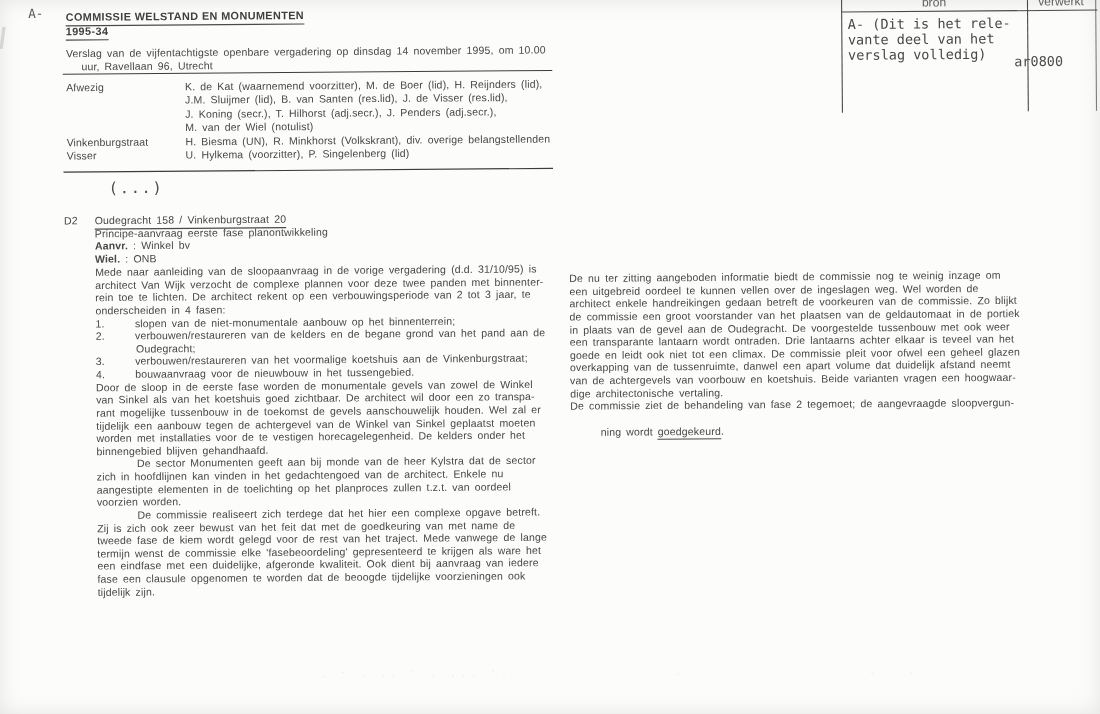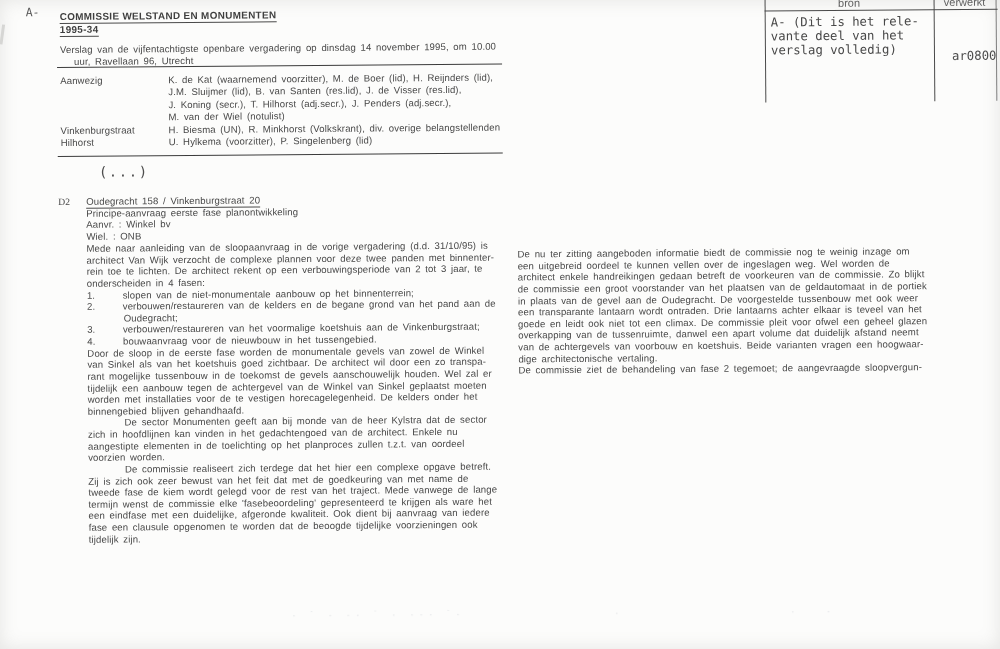--- a/index.html
+++ b/index.html
@@ -8,30 +8,30 @@
     background:var(--paper,#fcfcfb);
     font-family:"Liberation Sans",sans-serif;color:var(--ink,#484848);
     box-shadow:inset 0 0 18px rgba(120,120,115,.18);
   }
   .rot{position:absolute;inset:0;transform:rotate(-0.45deg);transform-origin:60px 60px;}
   .abs{position:absolute;}
   .tl,.lines>div{white-space:pre;font-size:9.6px;line-height:11.63px;
     letter-spacing:.12px;word-spacing:1.8px;color:var(--ink,#484848);}
   .mono{font-family:"DejaVu Sans Mono",monospace;color:#4d4d4d;}
   .u{border-bottom:1.2px solid #4a4a4a;padding-bottom:.5px;}
-  .b{font-weight:400;}
+  .b{font-weight:700;}
   .org-line{font-size:9.9px;font-weight:700;letter-spacing:.35px;color:#3f3f3f;white-space:pre;}
   .hrule{position:absolute;height:1.6px;background:var(--rule,#3c3c3c);}
   
   .ctable{position:absolute;left:765px;top:4px;width:233px;height:104px;}
   .ct-line{position:absolute;background:#4a4a4a;}
   .ct-head{position:absolute;top:-1px;font-size:11px;color:#5f5f5f;text-align:center;}
   .ct-note{position:absolute;left:6px;top:17px;font-size:12.3px;line-height:14px;}
   .ct-note>div{white-space:pre;font-size:12.3px;line-height:14px;letter-spacing:0;word-spacing:0;}
-  .ct-code{position:absolute;left:187px;top:52px;font-size:12.3px;}
+  .ct-code{position:absolute;left:157px;top:52px;font-size:12.3px;}
   
   .att-row{position:relative;}
   .att-label{position:absolute;left:60px;top:0;font-size:9.6px;line-height:12.4px;white-space:pre;letter-spacing:.12px;}
   .att-lines{margin-left:168px;}
   .att-lines>div{line-height:12.4px;}
   .omission{font-size:14px;letter-spacing:1.5px;color:#4d4d4d;}
   .bleed{font-size:10px;letter-spacing:6px;color:rgba(150,158,168,.28);filter:blur(.5px);white-space:pre;}
   .smudge{position:absolute;left:1px;top:24px;width:2.5px;height:20px;background:#d6d6d4;transform:rotate(8deg);}
 </style>
 </head>
@@ -61,47 +61,47 @@
       <span class="org-line u">COMMISSIE WELSTAND EN MONUMENTEN</span></div>
     <div class="abs" style="left:60px;top:19px;">
       <span class="org-line u">1995-34</span></div>
     <div class="abs tl" style="left:60px;top:44px;">Verslag van de vijfentachtigste openbare vergadering op dinsdag 14 november 1995, om 10.00</div>
     <div class="abs tl" style="left:60px;top:56.4px;margin-left:14px;">uur, Ravellaan 96, Utrecht</div>
 
     <div class="hrule" style="left:57px;top:66.5px;width:445px;"></div>
 
     <div class="abs" style="left:0;top:75px;width:560px;">
       <div class="att-row">
-        <div class="att-label">Aanwezig</div>
+        <div class="att-label">Afwezig</div>
         <div class="att-lines lines">
             <div>K. de Kat (waarnemend voorzitter), M. de Boer (lid), H. Reijnders (lid),</div>
             <div>J.M. Sluijmer (lid), B. van Santen (res.lid), J. de Visser (res.lid),</div>
             <div>J. Koning (secr.), T. Hilhorst (adj.secr.), J. Penders (adj.secr.),</div>
             <div>M. van der Wiel (notulist)</div>
           </div>
       </div>
       <div class="att-row">
         <div class="att-label">Vinkenburgstraat</div>
         <div class="att-lines lines">
             <div>H. Biesma (UN), R. Minkhorst (Volkskrant), div. overige belangstellenden</div>
           </div>
       </div>
       <div class="att-row">
-        <div class="att-label">Hilhorst</div>
+        <div class="att-label">Visser</div>
         <div class="att-lines lines">
             <div>U. Hylkema (voorzitter), P. Singelenberg (lid)</div>
           </div>
       </div>
     </div>
 
     <div class="hrule" style="left:57px;top:155.5px;width:445px;"></div>
 
     <div class="abs omission mono" style="left:98px;top:164px;">(...)</div>
 
-    <div class="abs tl" style="left:57px;top:196px;font-family:Liberation Serif, serif;">D2</div>
+    <div class="abs tl" style="left:57px;top:196px;">D2</div>
     <div class="abs" style="left:85px;top:196px;">
       <div class="tl"><span class="u">Oudegracht 158 / Vinkenburgstraat 20</span></div>
       <div class="tl">Principe-aanvraag eerste fase planontwikkeling</div>
       <div class="tl"><span class="b">Aanvr.</span><span> : Winkel bv</span></div>
       <div class="tl"><span class="b">Wiel.</span><span> : ONB</span></div>
     </div>
 
     <div class="abs lines" style="left:85px;top:243px;">
         <div>Mede naar aanleiding van de sloopaanvraag in de vorige vergadering (d.d. 31/10/95) is</div>
         <div>architect Van Wijk verzocht de complexe plannen voor deze twee panden met binnenter-</div>
@@ -136,17 +136,20 @@
         <div>architect enkele handreikingen gedaan betreft de voorkeuren van de commissie. Zo blijkt</div>
         <div>de commissie een groot voorstander van het plaatsen van de geldautomaat in de portiek</div>
         <div>in plaats van de gevel aan de Oudegracht. De voorgestelde tussenbouw met ook weer</div>
         <div>een transparante lantaarn wordt ontraden. Drie lantaarns achter elkaar is teveel van het</div>
         <div>goede en leidt ook niet tot een climax. De commissie pleit voor ofwel een geheel glazen</div>
         <div>overkapping van de tussenruimte, danwel een apart volume dat duidelijk afstand neemt</div>
         <div>van de achtergevels van voorbouw en koetshuis. Beide varianten vragen een hoogwaar-</div>
         <div>dige architectonische vertaling.</div>
         <div>De commissie ziet de behandeling van fase 2 tegemoet; de aangevraagde sloopvergun-</div>
       </div>
+    <div class="abs tl" style="left:516px;top:379.9px;">
+      <span>ning wordt </span><span class="u">goedgekeurd</span><span>.</span>
+    </div>
 
     <div class="abs bleed" style="left:288px;top:612px;">· ˙ · ·· ˙ · ··· ˙·                 ·                   ·   ·</div>
     <div class="smudge"></div>
   </div>
 </div>
 
 </body></html>

